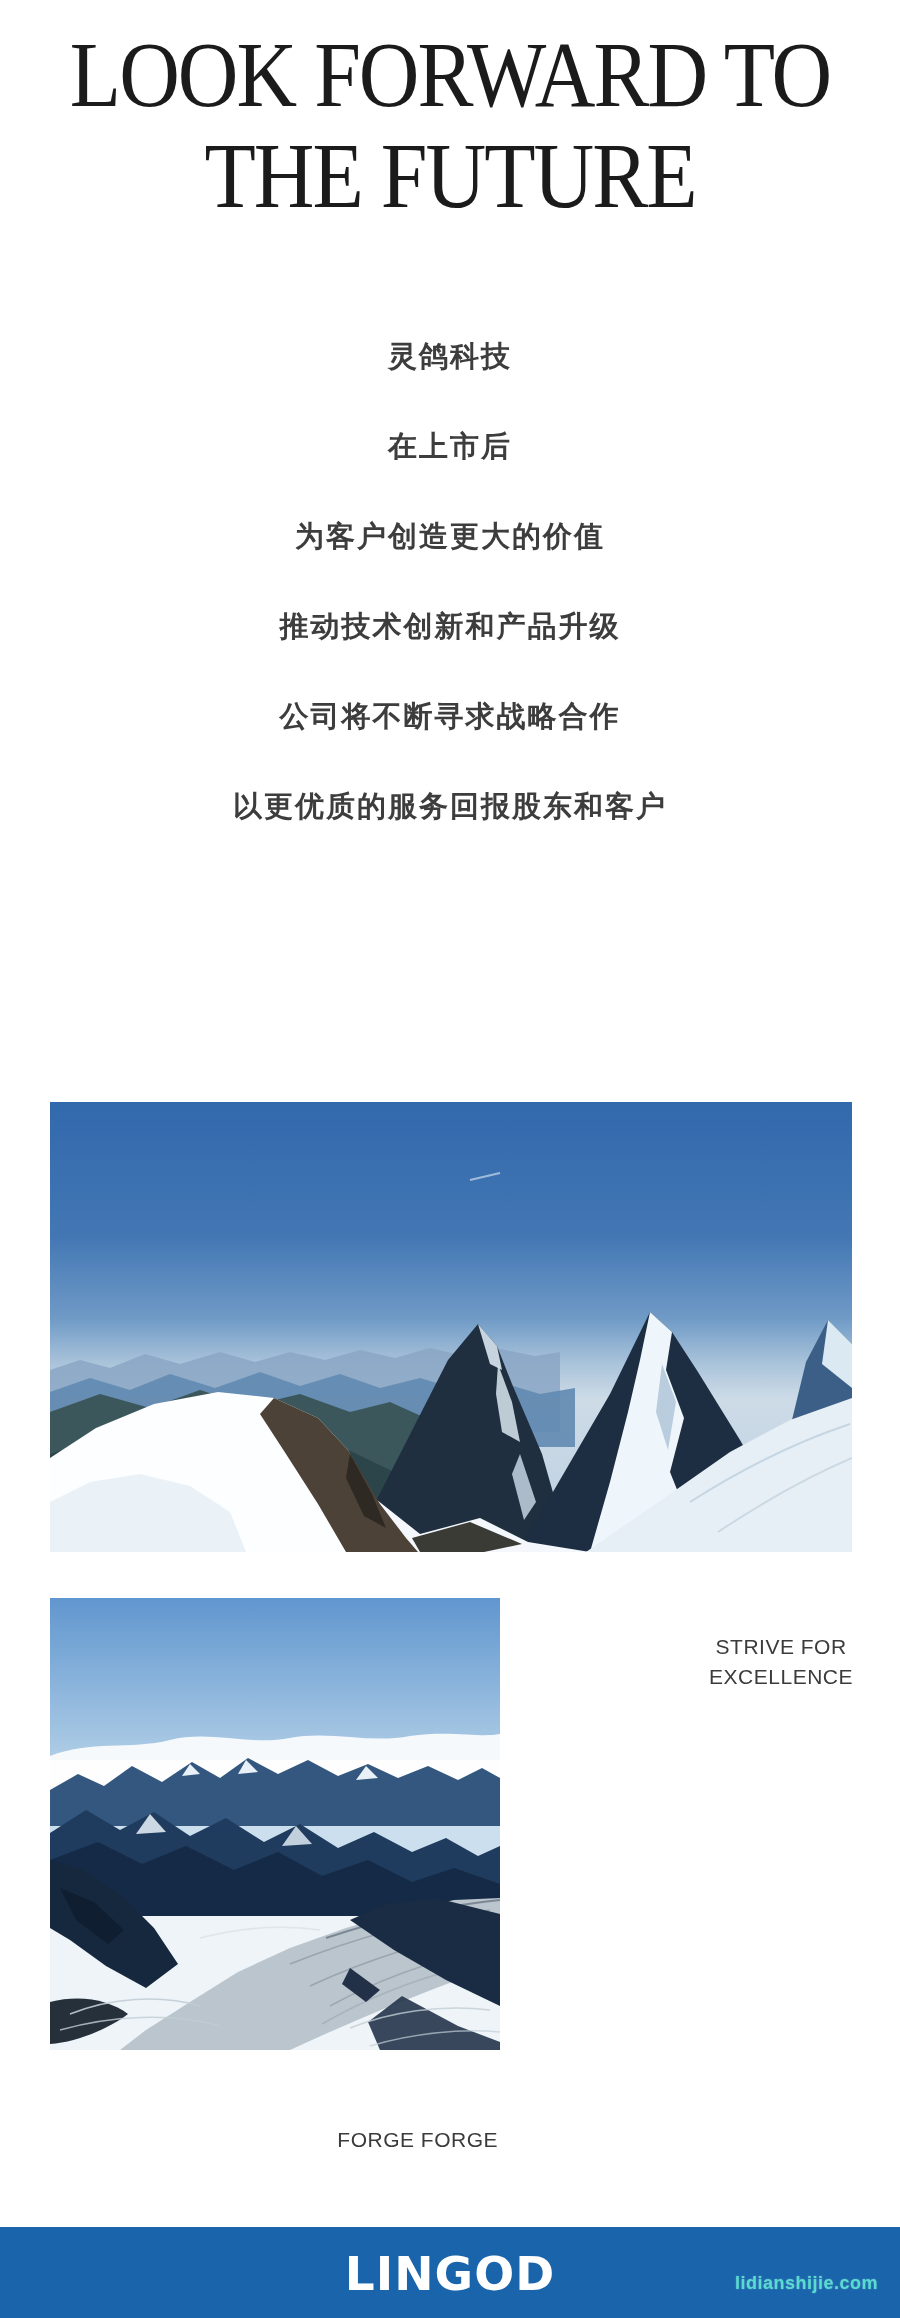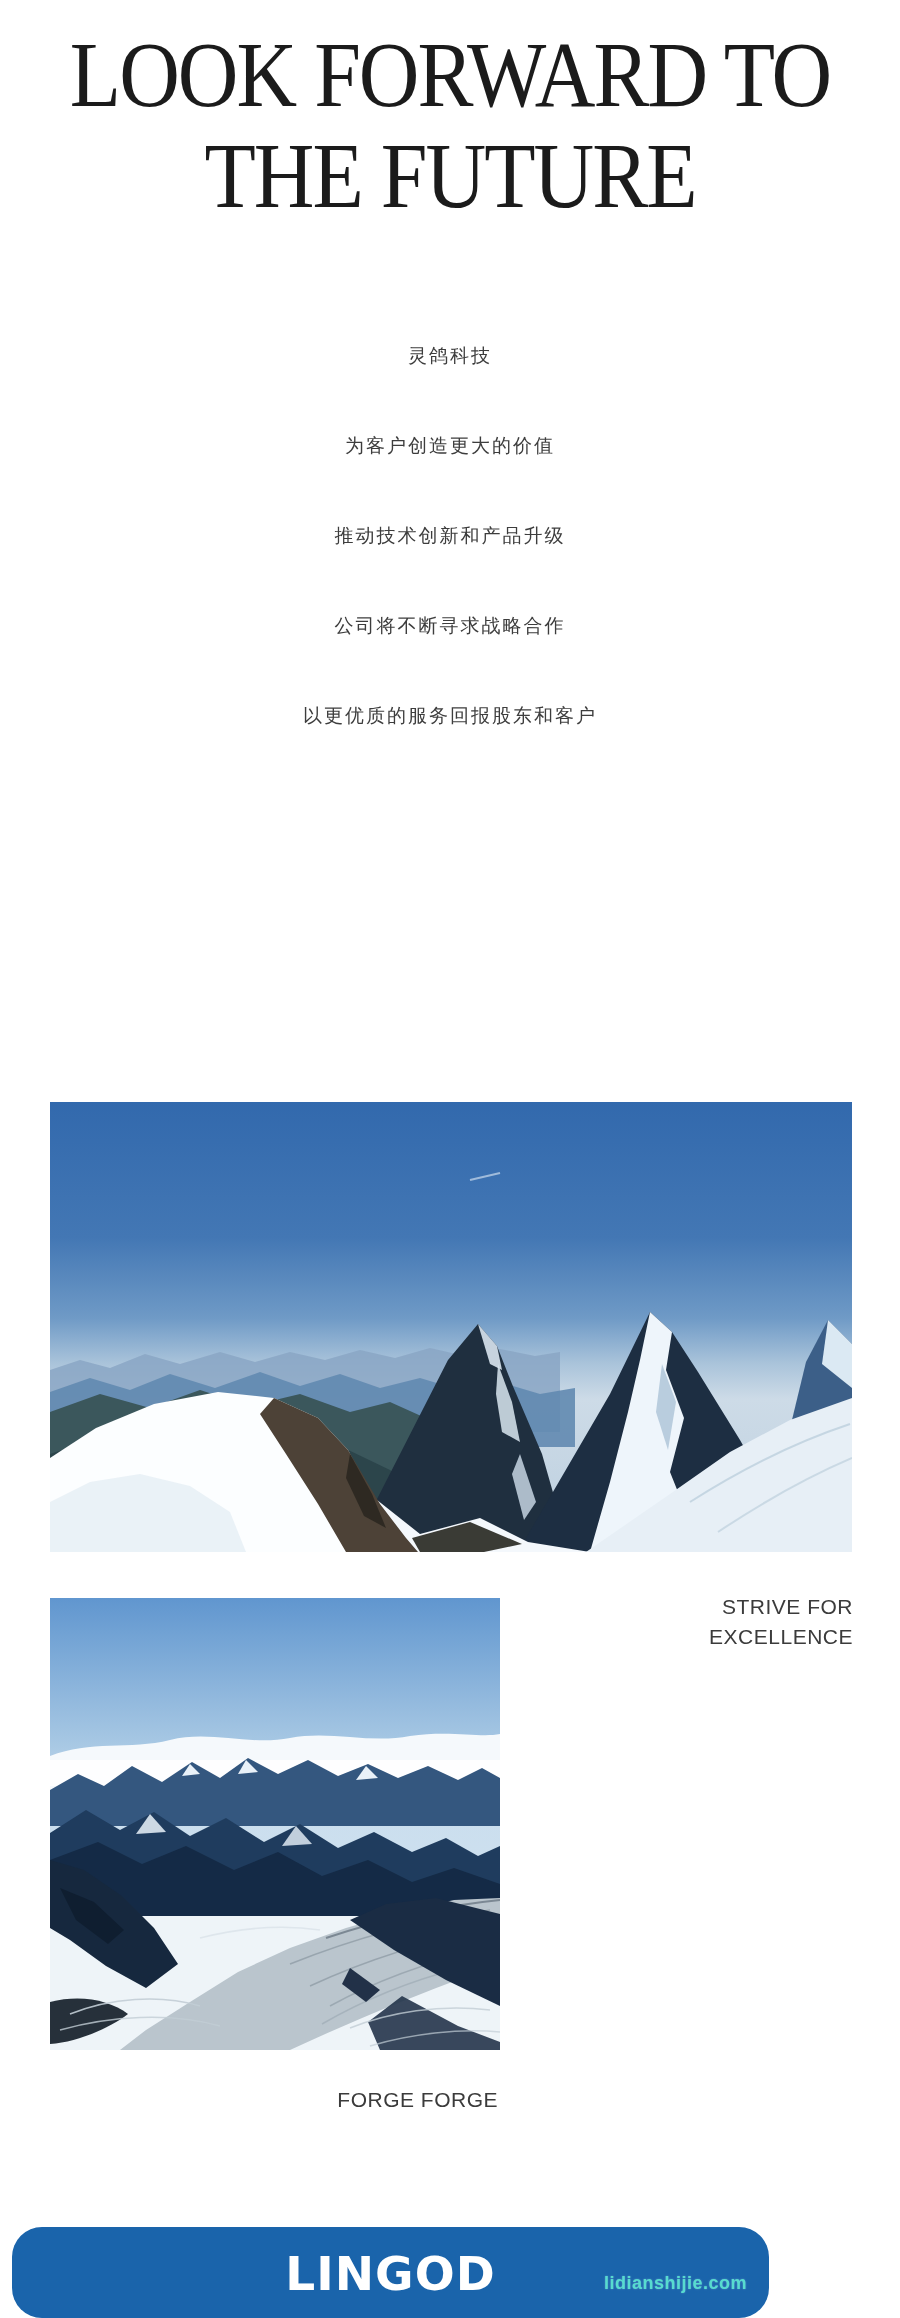--- a/index.html
+++ b/index.html
@@ -6,56 +6,57 @@
   .page{position:relative;width:900px;height:2318px;background:#ffffff;overflow:hidden;
         font-family:"Liberation Sans","DejaVu Sans",sans-serif;}
   
   .hero{position:absolute;top:24px;left:0;width:900px;margin:0;text-align:center;
         font-family:"Liberation Serif","DejaVu Serif",serif;font-weight:400;
         font-size:84px;line-height:90px;letter-spacing:-2px;color:#1b1b1b;
         transform:scaleY(1.12);transform-origin:top center;}
   .hero-line{display:block;white-space:nowrap;}
   
   .body-lines{position:absolute;top:311px;left:0;width:900px;text-align:center;
-        font-size:19px;line-height:90px;letter-spacing:2px;color:#3d3d3d;font-weight:400;}
+        font-size:29px;line-height:90px;letter-spacing:2px;color:#3d3d3d;font-weight:700;}
   .body-line{display:block;}
   
   figure{margin:0;padding:0;}
   .photo{position:absolute;display:block;overflow:hidden;}
   .photo svg{display:block;width:100%;height:100%;}
   .photo1{left:50px;top:1102px;width:802px;height:450px;}
   .photo2{left:50px;top:1598px;width:450px;height:452px;}
   
-  .caption{position:absolute;text-align:right;color:#3b3b3b;font-size:21px;line-height:30px;
-        letter-spacing:0.5px;font-weight:400;}
+  .caption{position:absolute;text-align:center;color:#3b3b3b;font-size:21px;line-height:30px;
+        letter-spacing:0.5px;font-weight:400;margin-top:40px;}
   .caption1{top:1592px;right:47px;}
   .caption2{top:2085px;right:402px;white-space:nowrap;}
   .caption span{display:block;}
   
-  .footer{position:absolute;left:12px;top:2227px;width:757px;height:91px;background:#1a64ab;border-radius:30px;}
+  .footer{position:absolute;left:0;top:2227px;width:900px;height:91px;background:#1a64ab;}
   .logo{position:absolute;left:0;top:0;width:100%;height:100%;display:flex;
         align-items:center;justify-content:center;color:#ffffff;
         font-family:"DejaVu Sans","Liberation Sans",sans-serif;font-weight:800;
         font-size:47px;letter-spacing:1px;padding-top:2px;box-sizing:border-box;}
   .watermark{position:absolute;right:22px;top:46px;color:#5eead4;opacity:0.9;
         font-weight:700;font-size:18px;letter-spacing:0.5px;
         text-shadow:0 0 2px rgba(230,240,255,0.35);}
 </style>
 </head>
 <body>
 
 <div class="page">
 
   <h1 class="hero">
     <span class="hero-line">LOOK FORWARD TO</span>
     <span class="hero-line">THE FUTURE</span>
   </h1>
 
   <div class="body-lines">
     <span class="body-line">灵鸽科技</span>
+    <span class="body-line">在上市后</span>
     <span class="body-line">为客户创造更大的价值</span>
     <span class="body-line">推动技术创新和产品升级</span>
     <span class="body-line">公司将不断寻求战略合作</span>
     <span class="body-line">以更优质的服务回报股东和客户</span>
   </div>
 
   <figure class="photo photo1">
     <svg viewBox="0 0 802 450" preserveAspectRatio="none">
       <defs>
         <linearGradient id="sky1" x1="0" y1="0" x2="0" y2="1">

